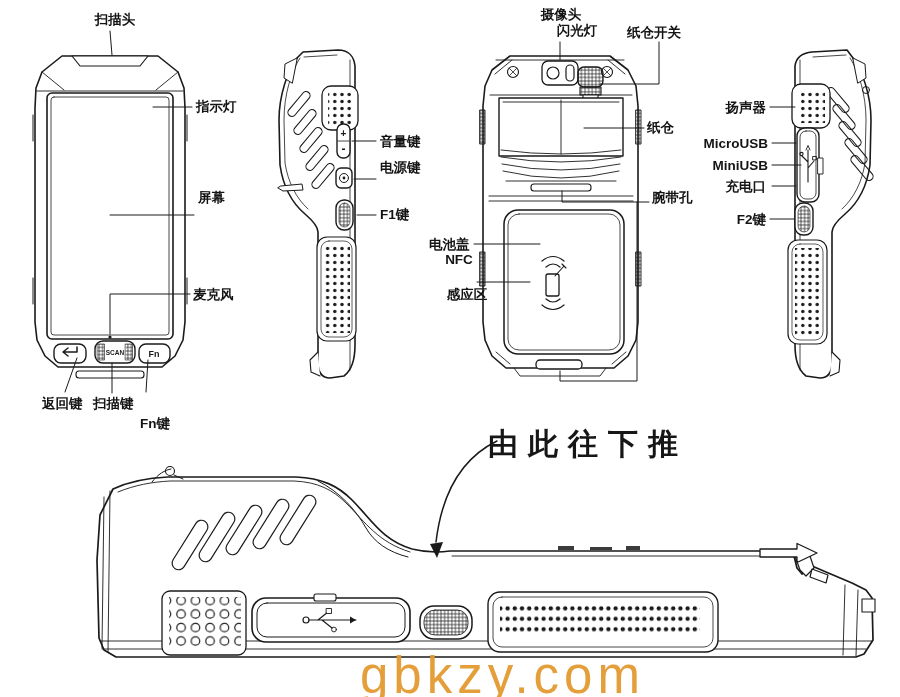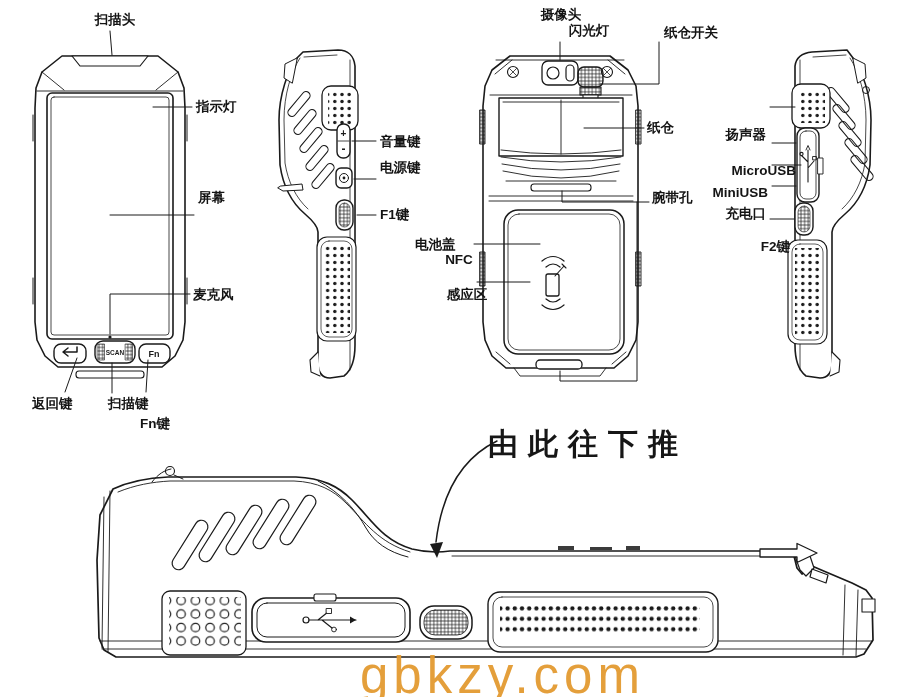--- a/index.html
+++ b/index.html
@@ -2,21 +2,21 @@
 <html><head>
 <meta charset="utf-8">
 <style>
   html,body{margin:0;padding:0;background:#fff;}
   #stage{position:relative;width:900px;height:697px;background:#fff;overflow:hidden;
          font-family:"Liberation Sans",sans-serif;}
   #art{position:absolute;left:0;top:0;z-index:1;}
   .lbl{position:absolute;z-index:2;font-family:"Liberation Sans",sans-serif;
        font-weight:bold;font-size:13.5px;color:#141414;white-space:nowrap;line-height:1.15;}
   .lbl.c{text-align:center;}
-  .lbl.r{text-align:right;margin-top:27px;}
+  .lbl.r{text-align:right;}
   .push{position:absolute;z-index:2;font-family:Liberation Sans, sans-serif;font-weight:600;
         font-size:30px;letter-spacing:10px;color:#161616;white-space:nowrap;}
   .wm{position:absolute;z-index:3;font-family:"Liberation Sans",sans-serif;
       font-size:51px;letter-spacing:5px;color:#E39A31;opacity:.95;white-space:nowrap;}
   svg *{vector-effect:none;}
 </style>
 </head>
 <body>
 
 <div id="stage">
@@ -257,40 +257,40 @@
       <path stroke-width="1.5" d="M497,441 C462,458 442,492 436,542"></path>
       <path d="M430,544 L443,542 L437,558 Z" fill="#1a1a1a" stroke="none"></path>
     </g>
   </g>
 </svg>
 
 <div class="lbl c" style="left:88px;top:12px;width:54px">扫描头</div>
 <div class="lbl" style="left:196px;top:99px">指示灯</div>
 <div class="lbl" style="left:198px;top:190px">屏幕</div>
 <div class="lbl" style="left:193px;top:287px">麦克风</div>
-<div class="lbl" style="left:32px;top:396px">返回键</div>
-<div class="lbl" style="left:108px;top:396px">扫描键</div>
+<div class="lbl" style="left:42px;top:396px">返回键</div>
+<div class="lbl" style="left:93px;top:396px">扫描键</div>
 <div class="lbl" style="left:140px;top:416px">Fn键</div>
 
 <div class="lbl" style="left:380px;top:134px">音量键</div>
 <div class="lbl" style="left:380px;top:160px">电源键</div>
 <div class="lbl" style="left:380px;top:207px">F1键</div>
 
 <div class="lbl c" style="left:536px;top:7px;width:50px">摄像头</div>
-<div class="lbl c" style="left:564px;top:23px;width:50px">闪光灯</div>
-<div class="lbl" style="left:664px;top:25px">纸仓开关</div>
+<div class="lbl c" style="left:552px;top:23px;width:50px">闪光灯</div>
+<div class="lbl" style="left:627px;top:25px">纸仓开关</div>
 <div class="lbl" style="left:647px;top:120px">纸仓</div>
 <div class="lbl" style="left:652px;top:190px">腕带孔</div>
-<div class="lbl" style="left:415px;top:237px">电池盖</div>
+<div class="lbl" style="left:429px;top:237px">电池盖</div>
 <div class="lbl c" style="left:442px;top:252px;width:34px">NFC</div>
 <div class="lbl c" style="left:444px;top:287px;width:46px">感应区</div>
 
 <div class="lbl r" style="left:712px;top:100px;width:54px">扬声器</div>
-<div class="lbl r" style="left:720px;top:136px;width:76px">MicroUSB</div>
+<div class="lbl r" style="left:692px;top:136px;width:76px">MicroUSB</div>
 <div class="lbl r" style="left:698px;top:158px;width:70px">MiniUSB</div>
 <div class="lbl r" style="left:710px;top:179px;width:56px">充电口</div>
-<div class="lbl r" style="left:742px;top:212px;width:48px">F2键</div>
+<div class="lbl r" style="left:718px;top:212px;width:48px">F2键</div>
 
 <div class="push" style="left:488px;top:424px">由此往下推</div>
 
 <div class="wm" style="left:360px;top:646px">gbkzy.com</div>
 
 </div>
 
 </body></html>

